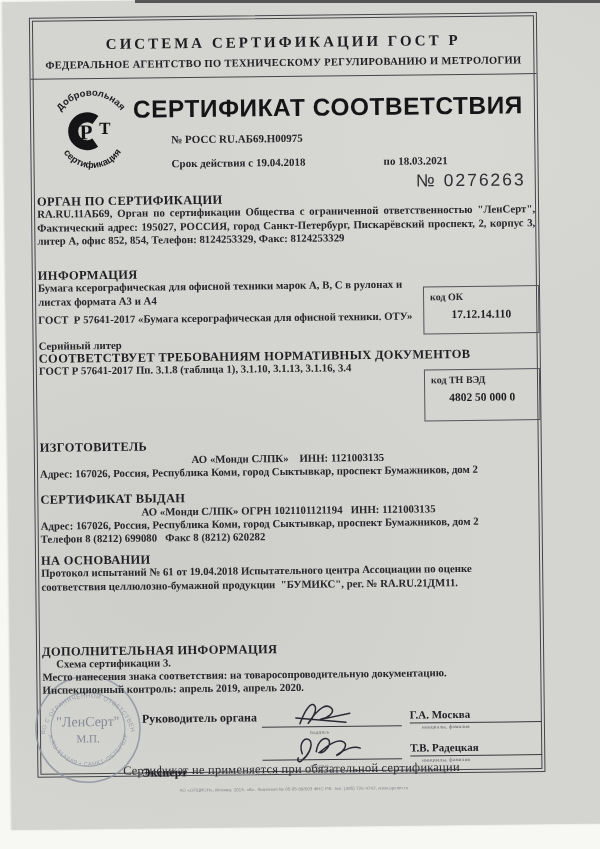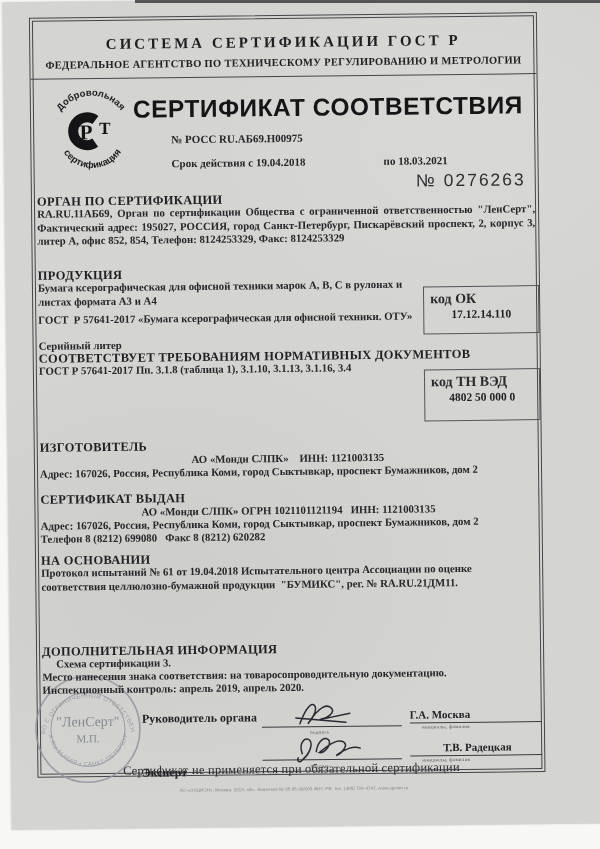--- a/index.html
+++ b/index.html
@@ -48,21 +48,21 @@
   .validity-to{left:352px;top:140px;font-size:11px;font-weight:bold;color:#26262b;}
   .blank-number{
     right:12px;top:156px;
     font-family:"Liberation Sans", sans-serif;
     font-size:17.5px;letter-spacing:2px;color:#2e2e33;
   }
   .sec-heading{font-size:12.5px;font-weight:bold;letter-spacing:.3px;color:#1f1f24;}
   .sec-text{font-size:10.8px;font-weight:bold;line-height:13.5px;color:#26262b;white-space:pre-wrap;}
   .just{text-align:justify;}
   .code-box{border:1px solid #55555c;}
-  .code-box .lbl{position:absolute;left:6px;top:4px;font-size:14px;font-weight:bold;color:#2a2a2f;text-align:center;}
+  .code-box .lbl{position:absolute;left:6px;top:4px;font-size:10px;font-weight:bold;color:#2a2a2f;text-align:center;}
   .code-box .val{position:absolute;left:0;right:0;top:21px;text-align:center;font-size:11.5px;font-weight:bold;color:#1f1f24;}
   .center-line{left:0;right:0;text-align:center;}
   .sig-role{font-size:12px;font-weight:bold;color:#222227;}
   .sig-line{border-bottom:1px solid #3a3a40;}
   .sig-caption{font-size:5px;color:#55555c;letter-spacing:.3px;}
   .sig-name{font-size:11px;font-weight:bold;color:#222227;}
   .bottom-note{
     left:0;right:0;top:746px;text-align:center;
     font-size:12.5px;color:#2b2b30;letter-spacing:.2px;
   }
@@ -107,21 +107,21 @@
     <div class="abs cert-title">СЕРТИФИКАТ СООТВЕТСТВИЯ</div>
 
     <div class="abs reg-number">№  РОСС RU.АБ69.Н00975</div>
     <div class="abs validity-from">Срок действия   с 19.04.2018</div>
     <div class="abs validity-to">по 18.03.2021</div>
     <div class="abs blank-number">№ 0276263</div>
 
     <div class="abs sec-heading" style="left:5px;top:176px;">ОРГАН ПО СЕРТИФИКАЦИИ</div>
     <div class="abs sec-text just" style="left:5px;top:189px;width:498px;">RA.RU.11АБ69, Орган по сертификации Общества с ограниченной ответственностью "ЛенСерт", Фактический адрес: 195027, РОССИЯ, город Санкт-Петербург, Пискарёвский проспект, 2, корпус 3, литер А, офис 852, 854, Телефон: 8124253329, Факс: 8124253329</div>
 
-    <div class="abs sec-heading" style="left:5px;top:250px;">ПРОДУКЦИЯ</div>
+    <div class="abs sec-heading" style="left:5px;top:250px;">ИНФОРМАЦИЯ</div>
     <div class="abs sec-text" style="left:5px;top:263px;width:380px;">Бумага ксерографическая для офисной техники марок А, В, С в рулонах и листах формата А3 и А4</div>
     <div class="abs sec-text" style="left:5px;top:295px;width:380px;">ГОСТ  Р 57641-2017 «Бумага ксерографическая для офисной техники. ОТУ»</div>
     <div class="abs sec-text" style="left:5px;top:321px;">Серийный литер</div>
     <div class="abs code-box" style="left:390px;top:272px;width:114px;height:46px;">
       <div class="lbl">код ОК</div>
       <div class="val">17.12.14.110</div>
     </div>
 
     <div class="abs sec-heading" style="left:5px;top:333px;">СООТВЕТСТВУЕТ ТРЕБОВАНИЯМ НОРМАТИВНЫХ ДОКУМЕНТОВ</div>
     <div class="abs sec-text" style="left:5px;top:346px;width:380px;">ГОСТ Р 57641-2017 Пп. 3.1.8 (таблица 1), 3.1.10, 3.1.13, 3.1.16, 3.4</div>
@@ -173,21 +173,21 @@
     <div class="abs sig-name" style="left:372px;top:694px;">Г.А. Москва</div>
     <div class="abs sig-line" style="left:372px;top:695px;width:132px;height:13px;"></div>
     <div class="abs sig-caption" style="left:384px;top:710px;">инициалы, фамилия</div>
 
     <div class="abs sig-role" style="left:104px;top:727px;margin-top:21px;">Эксперт</div>
     <svg class="abs" style="left:224px;top:716px;" width="140" height="32" viewBox="0 0 140 32">
       <line x1="0" y1="28" x2="140" y2="28" stroke="#3a3a40" stroke-width="1"></line>
       <path d="M40 22 C36 10 44 4 48 9 C51 14 46 24 40 28 C38 31 34 30 36 26 M54 20 C56 8 64 4 67 9 C69 14 62 22 57 21 C68 12 76 7 82 11 C86 14 80 22 74 24 C82 18 92 14 98 17" fill="none" stroke="#2a2a35" stroke-width="1.5" stroke-linecap="round"></path>
     </svg>
     <div class="abs sig-caption" style="left:272px;top:748px;">подпись</div>
-    <div class="abs sig-name" style="left:372px;top:727px;margin-left:33px;">Т.В. Радецкая</div>
+    <div class="abs sig-name" style="left:372px;top:727px;">Т.В. Радецкая</div>
     <div class="abs sig-line" style="left:372px;top:728px;width:132px;height:13px;"></div>
     <div class="abs sig-caption" style="left:384px;top:743px;">инициалы, фамилия</div>
 
     <div class="abs bottom-note">Сертификат не применяется при обязательной сертификации</div>
   </div>
 
   <div class="print-footer">АО «ОПЦИОН», Москва, 2013, «В».  Лицензия № 05-05-09/003 ФНС РФ.  тел. (495) 726-4742, www.opcion.ru</div>
 </div>
 
 </body></html>

